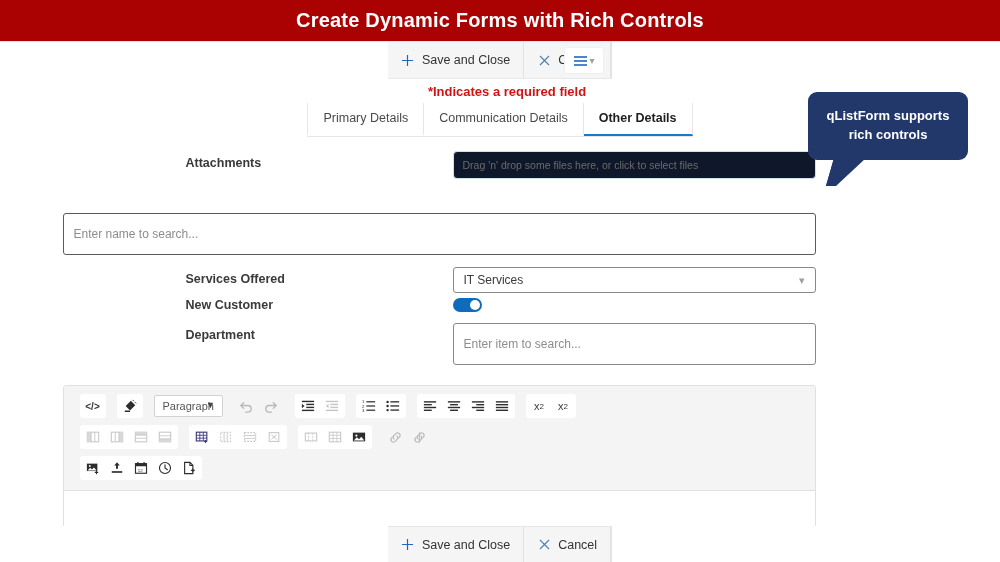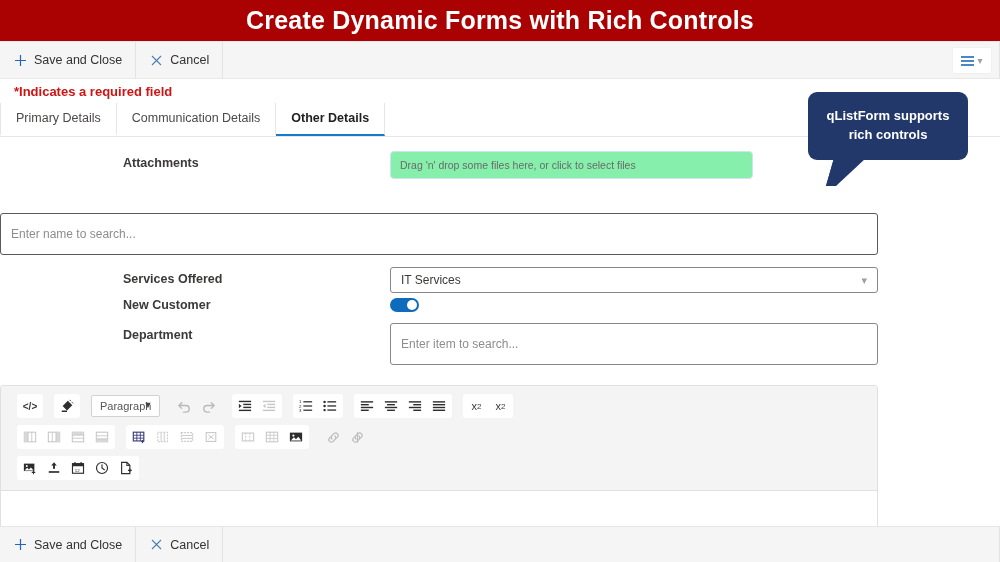--- a/index.html
+++ b/index.html
@@ -15,32 +15,33 @@
   
   .banner {
     height: 41px;
     background: #aa0202;
     display: flex;
     align-items: center;
     justify-content: center;
   }
   .banner-title {
     color: #ffffff;
-    font-size: 25px;
+    font-size: 20px;
     font-weight: bold;
     letter-spacing: .2px;
   }
 
   
   .app {
     height: 521px;
     display: flex;
     flex-direction: column;
     background: #ffffff;
     border-top: 1px solid #e6e6e6;
+    align-items: center;
   }
 
   
   .commandbar {
     height: 37px;
     background: #f5f5f5;
     border-bottom: 1px solid #e8e8e8;
     display: flex;
     align-items: stretch;
     position: relative;
@@ -141,21 +142,21 @@
     height: 28px;
     border: 1px solid #cfe2ef;
     border-radius: 4px;
     display: flex;
     align-items: center;
     padding: 0 9px;
     font-size: 10.5px;
     color: #6b6b6b;
     width: 363px;
     cursor: pointer;
-    background: #86efac;
+    background: #0f172a;
   }
 
   .txtinput {
     height: 42px;
     border: 1px solid #8a8886;
     border-radius: 3px;
     display: flex;
     align-items: center;
     padding: 0 10px;
     font-size: 12px;

